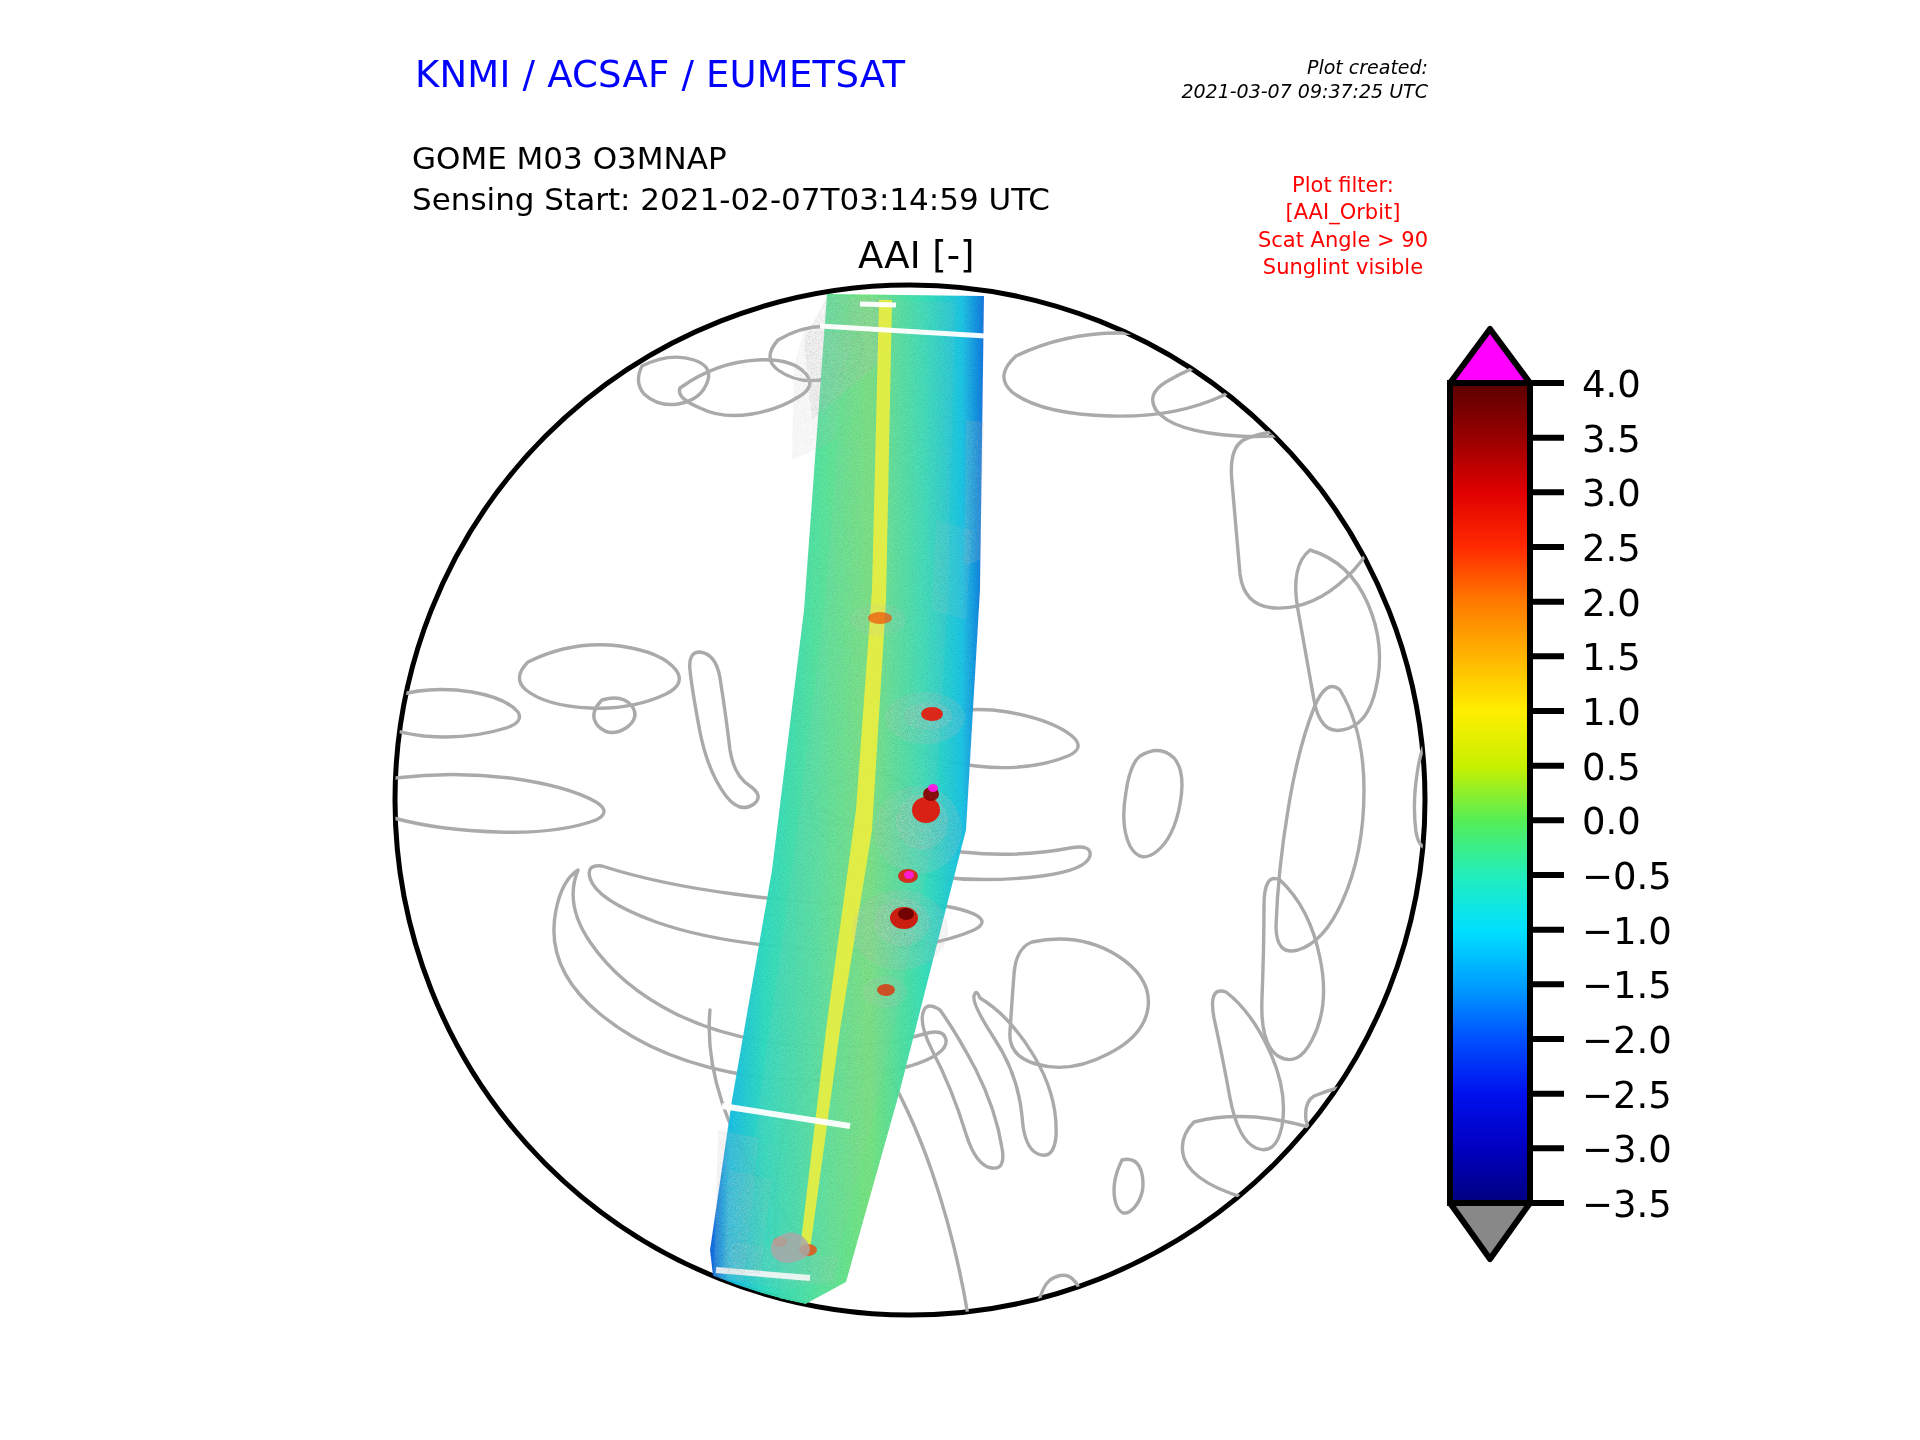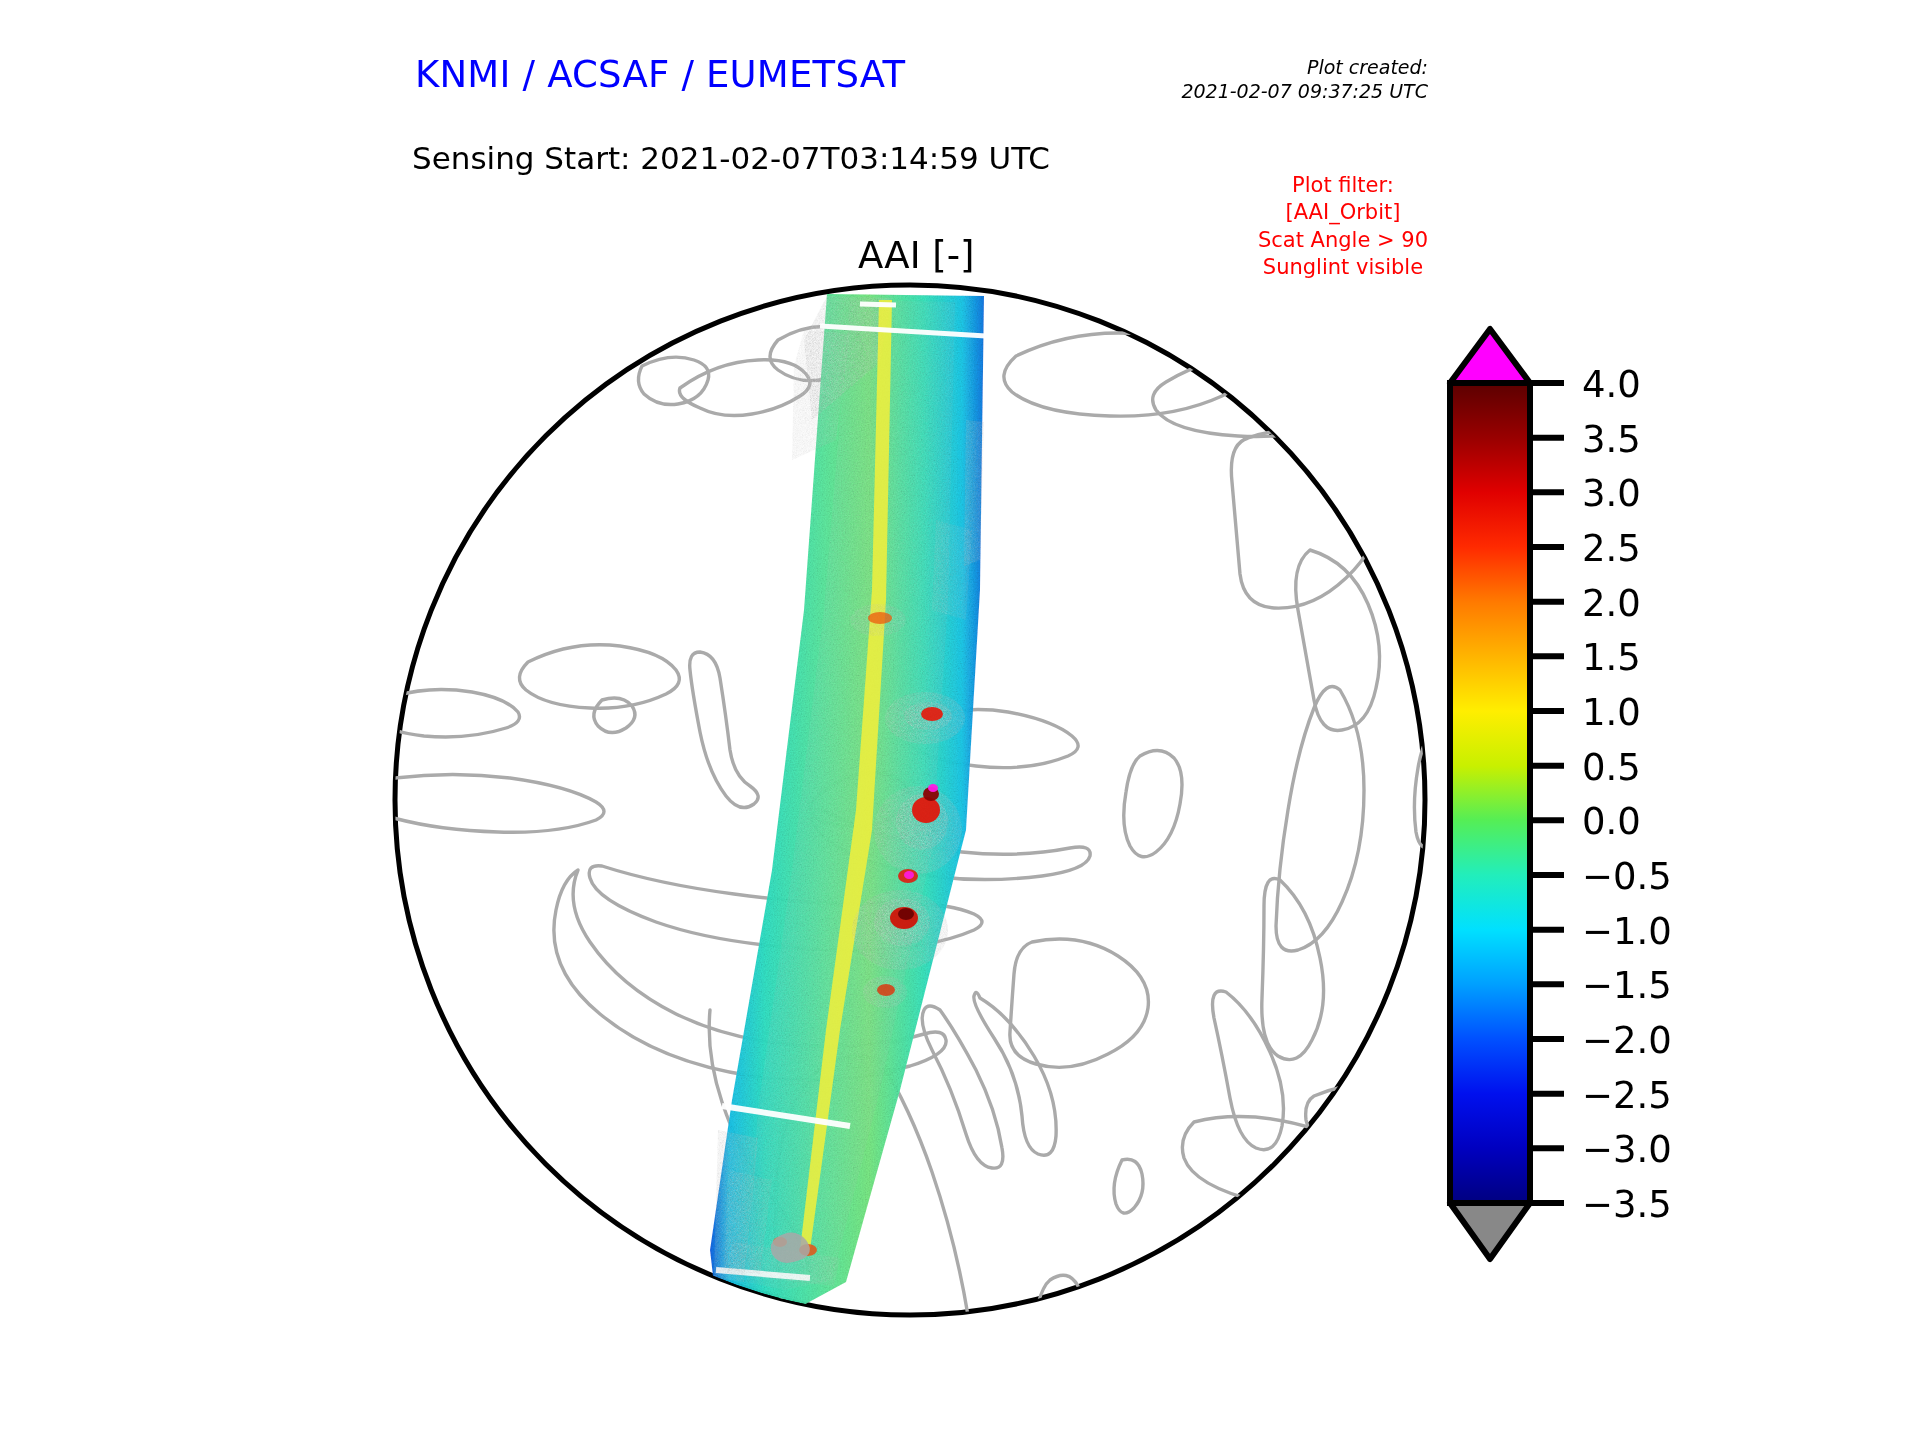--- a/index.html
+++ b/index.html
@@ -93,24 +93,25 @@
 </style>
 </head>
 <body>
 
 <div id="page">
 
   <div class="hdr-brand">KNMI / ACSAF / EUMETSAT</div>
 
   <div class="plot-created">
     <div>Plot created:</div>
-    <div>2021-02-07 09:37:25 UTC</div>
+    <div>2021-03-07 09:37:25 UTC</div>
   </div>
 
   <div class="title-block">
+    <div>GOME M03 O3MNAP</div>
     <div>Sensing Start: 2021-02-07T03:14:59 UTC</div>
   </div>
   <div class="title-sub">AAI [-]</div>
 
   <div class="filter-block">
     <div>Plot filter:</div>
     <div>[AAI_Orbit]</div>
     <div>Scat Angle &gt; 90</div>
     <div>Sunglint visible</div>
   </div>

